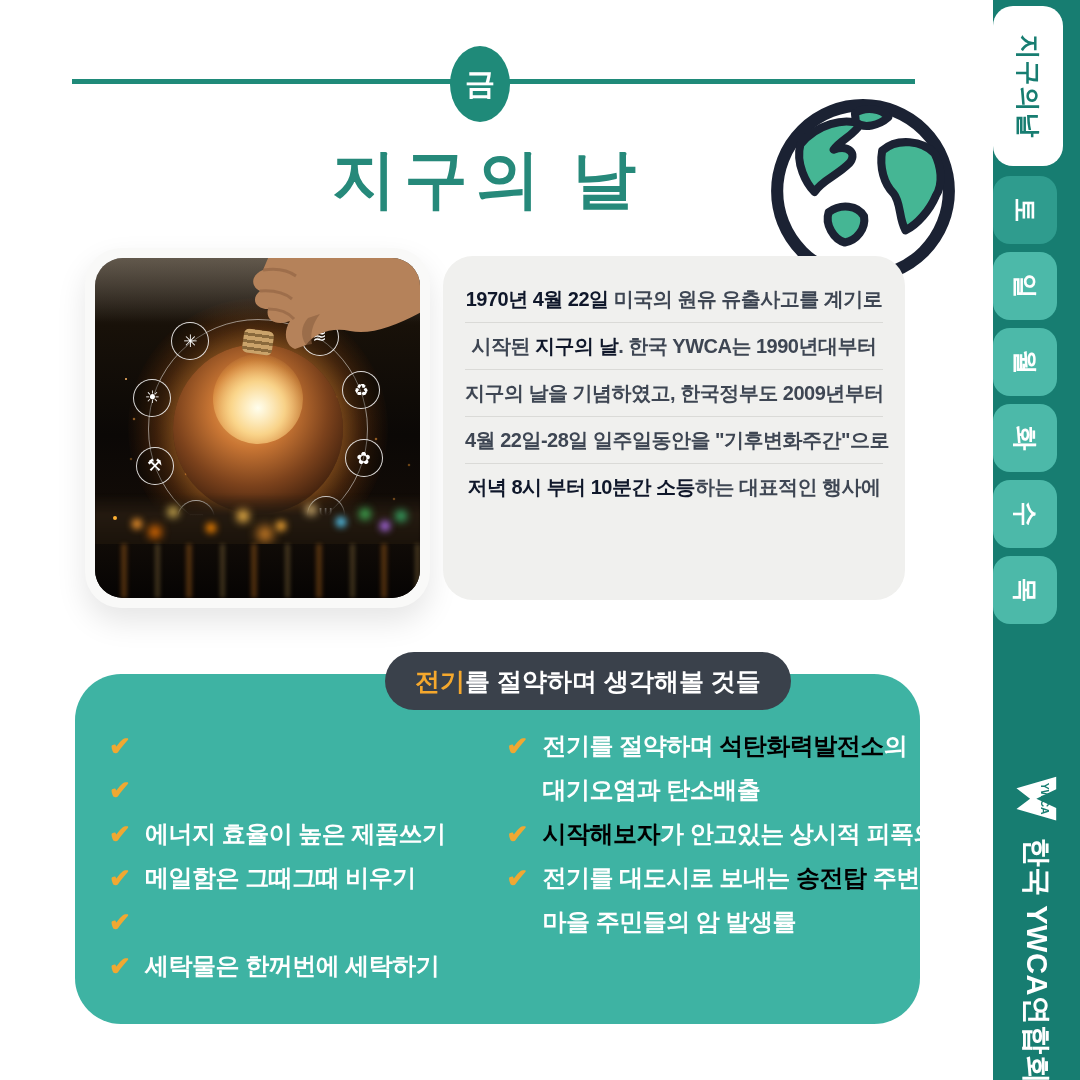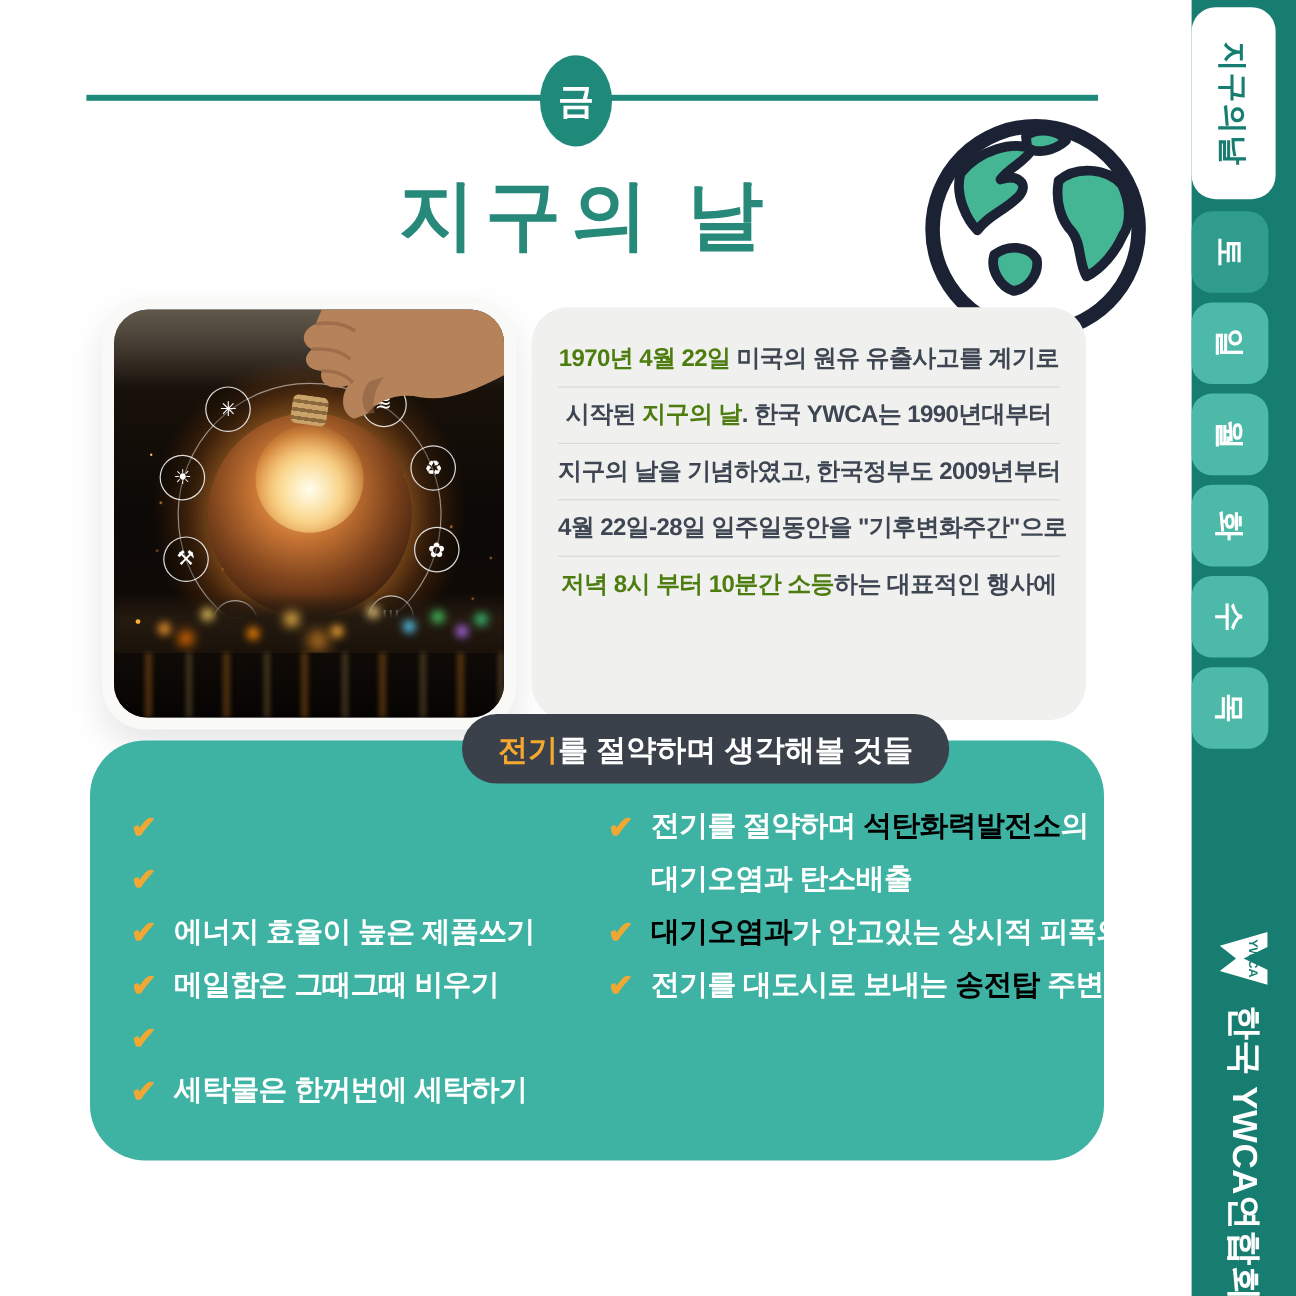--- a/index.html
+++ b/index.html
@@ -72,25 +72,25 @@
   .info-card {
     position:absolute; left:443px; top:256px; width:462px; height:344px;
     background:#f0f0ee; border-radius:30px; z-index:2; padding:20px 22px 0 22px;
   }
   .info-line {
     height:47px; line-height:46px; text-align:center; white-space:nowrap;
     font-size:20px; font-weight:bold; letter-spacing:-0.5px; color:#3e4653;
     border-bottom:1px solid #dadad7;
   }
   .info-line:last-child { border-bottom:none; }
-  .accent { color:#4d7c0f; }
+  .accent { color:#0f172a; }
 
   
   .panel {
-    position:absolute; left:75px; top:617px; width:845px; height:350px;
+    position:absolute; left:75px; top:674px; width:845px; height:350px;
     background:#3eb3a3; border-radius:46px; z-index:2;
   }
   .panel-badge {
     position:absolute; left:310px; top:-22px; height:58px; min-width:396px;
     background:#3a414b; border-radius:32px; display:flex; align-items:center; justify-content:center;
     color:#fff; font-size:25px; font-weight:bold; padding:0 30px; white-space:nowrap;
   }
   .badge-accent { color:#f5a82d; }
   .cols { position:absolute; left:34px; right:16px; top:52px; display:flex; }
   .col { width:50%; }
@@ -208,25 +208,29 @@
           <div class="check-row">
             <span class="check-mark">✔</span>
             <span><span>전기를 절약하며 </span><span class="hl">석탄화력발전소</span><span>의</span></span>
           </div>
           <div class="check-row">
             <span class="check-mark empty">✔</span>
             <span><span>대기오염과 탄소배출</span></span>
           </div>
           <div class="check-row">
             <span class="check-mark">✔</span>
-            <span><span class="hl">대기오염과</span><span>가 안고있는 상시적 피폭의</span></span>
+            <span><span class="hl">시작해보자</span><span>가 안고있는 상시적 피폭의</span></span>
           </div>
           <div class="check-row">
             <span class="check-mark">✔</span>
             <span><span>전기를 대도시로 보내는 </span><span class="hl">송전탑</span><span> 주변</span></span>
+          </div>
+          <div class="check-row">
+            <span class="check-mark empty">✔</span>
+            <span><span>마을 주민들의 암 발생률</span></span>
           </div>
         </div>
     </div>
   </div>
 
   <div class="sidebar">
     <div class="tab tab-active">
       <span class="rot">지구의날</span>
     </div>
     <div id="day-tabs">

